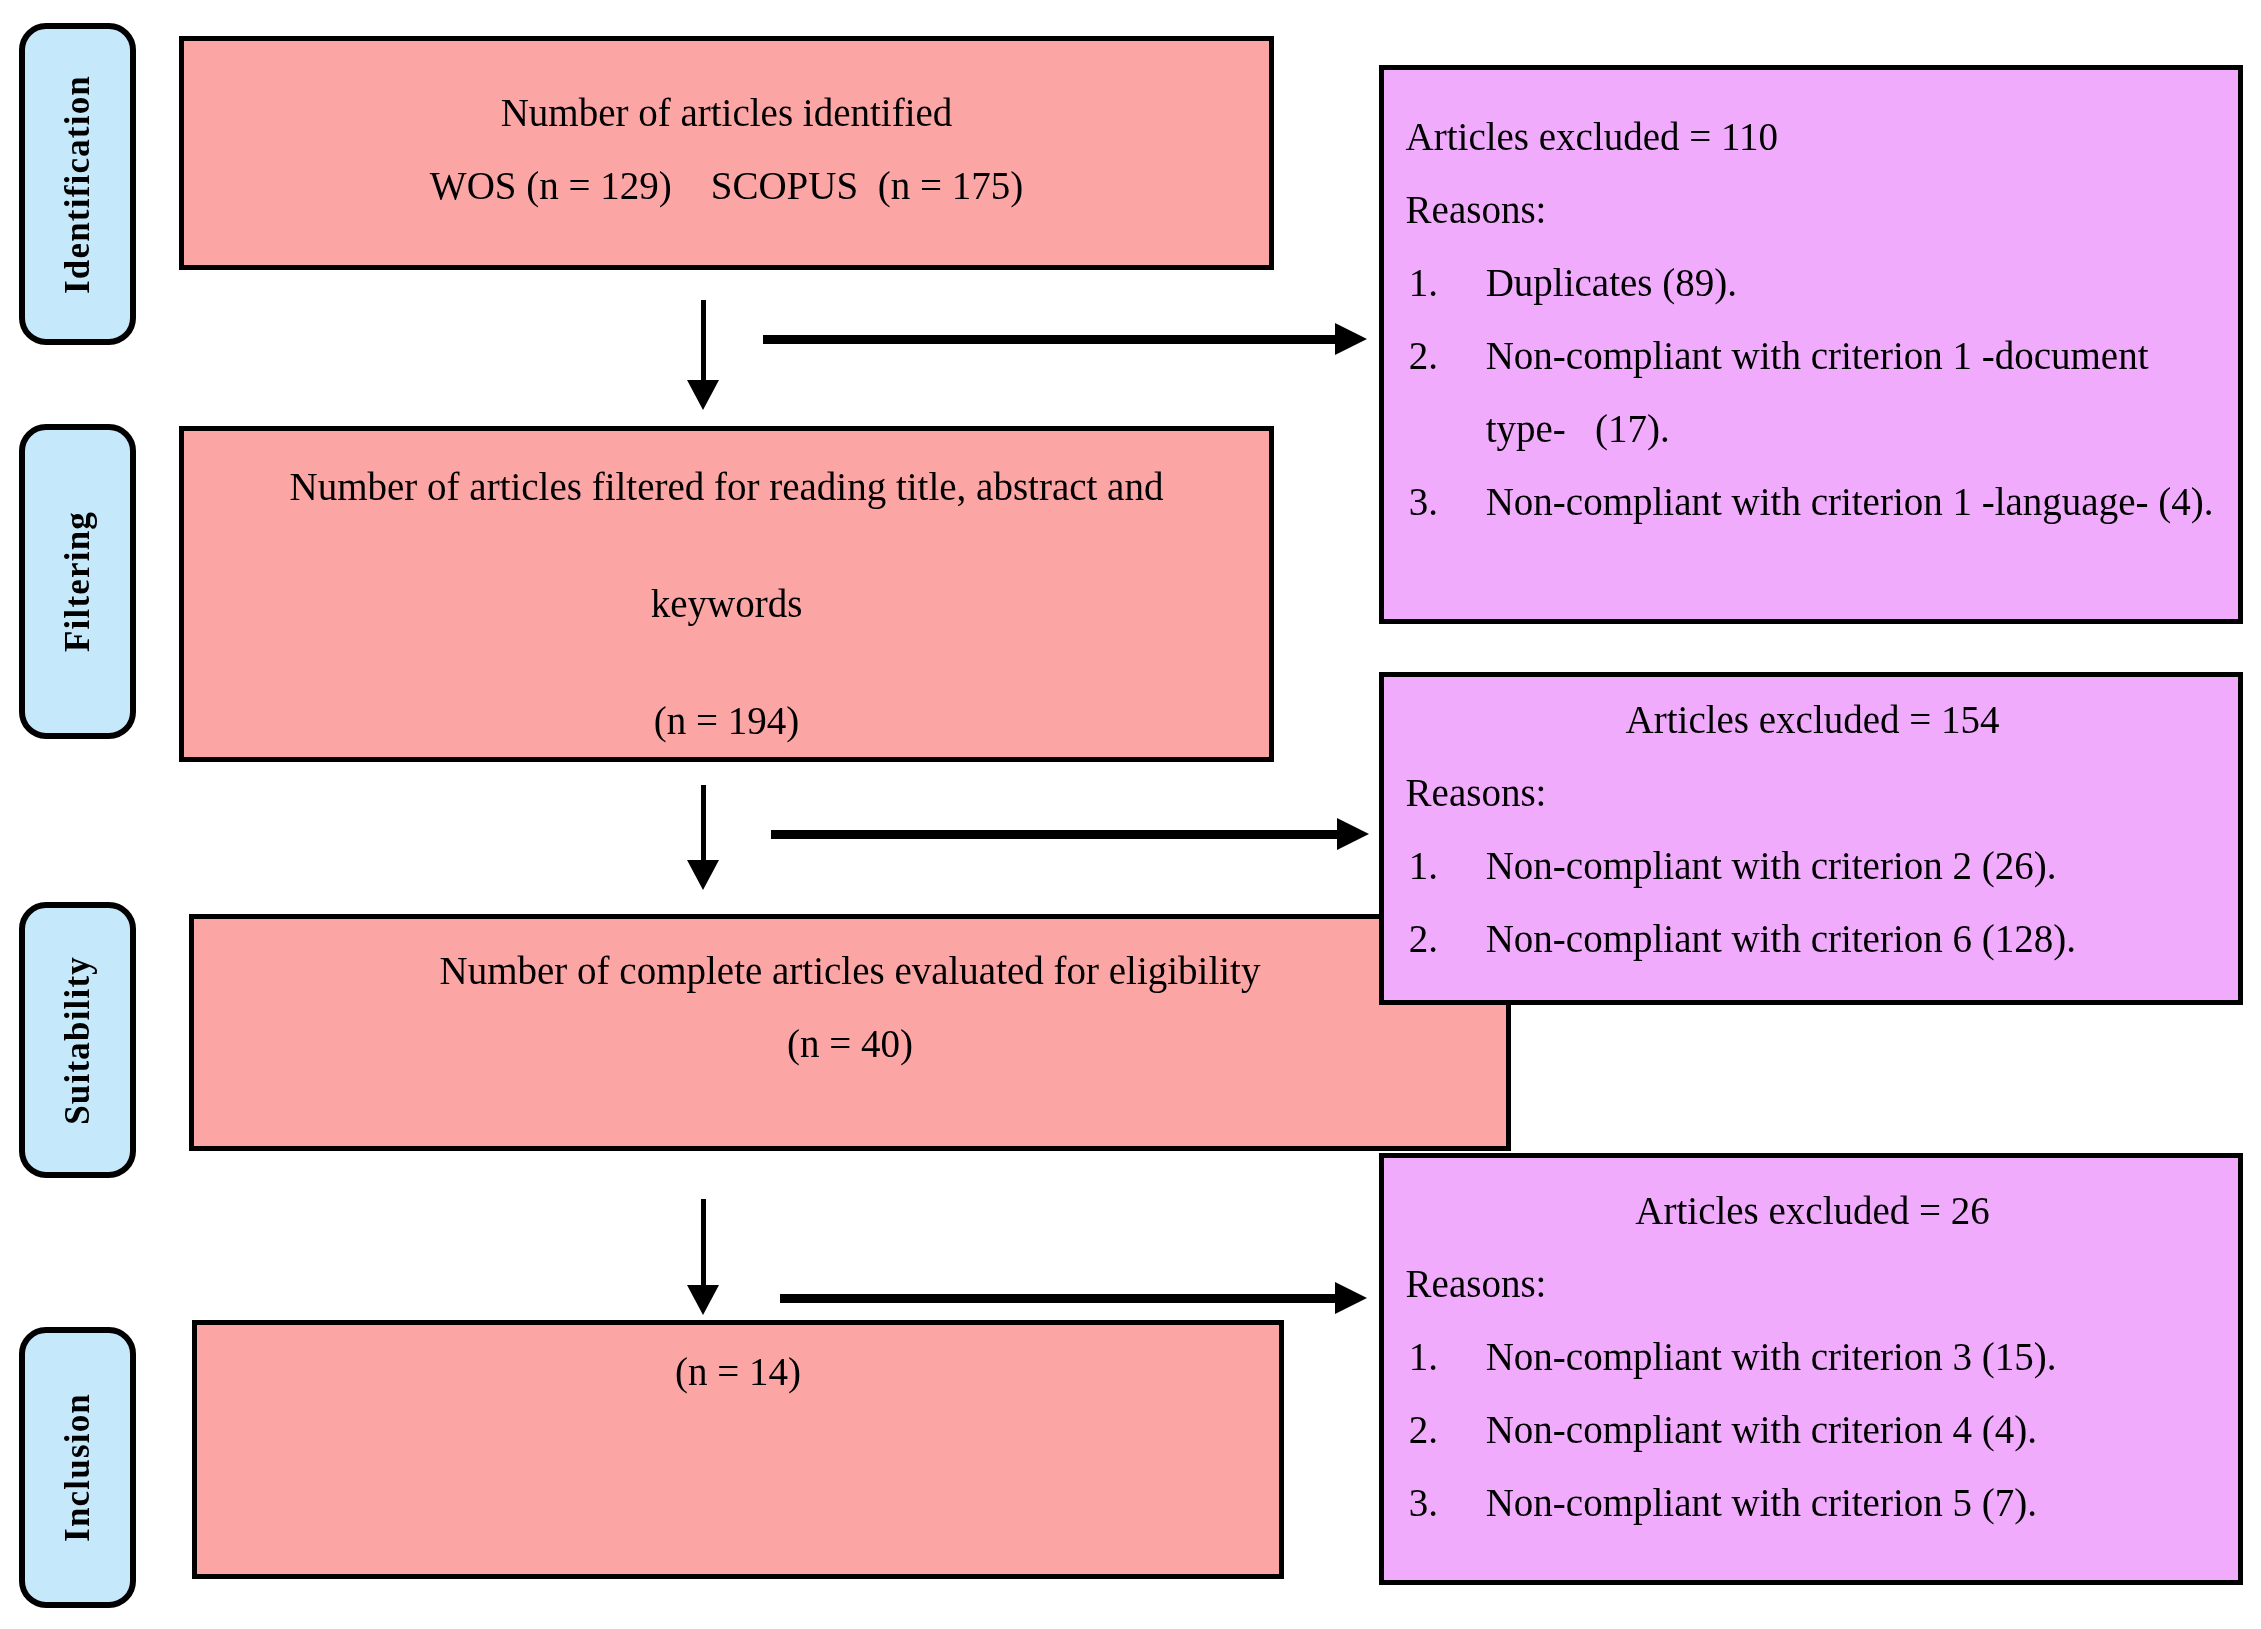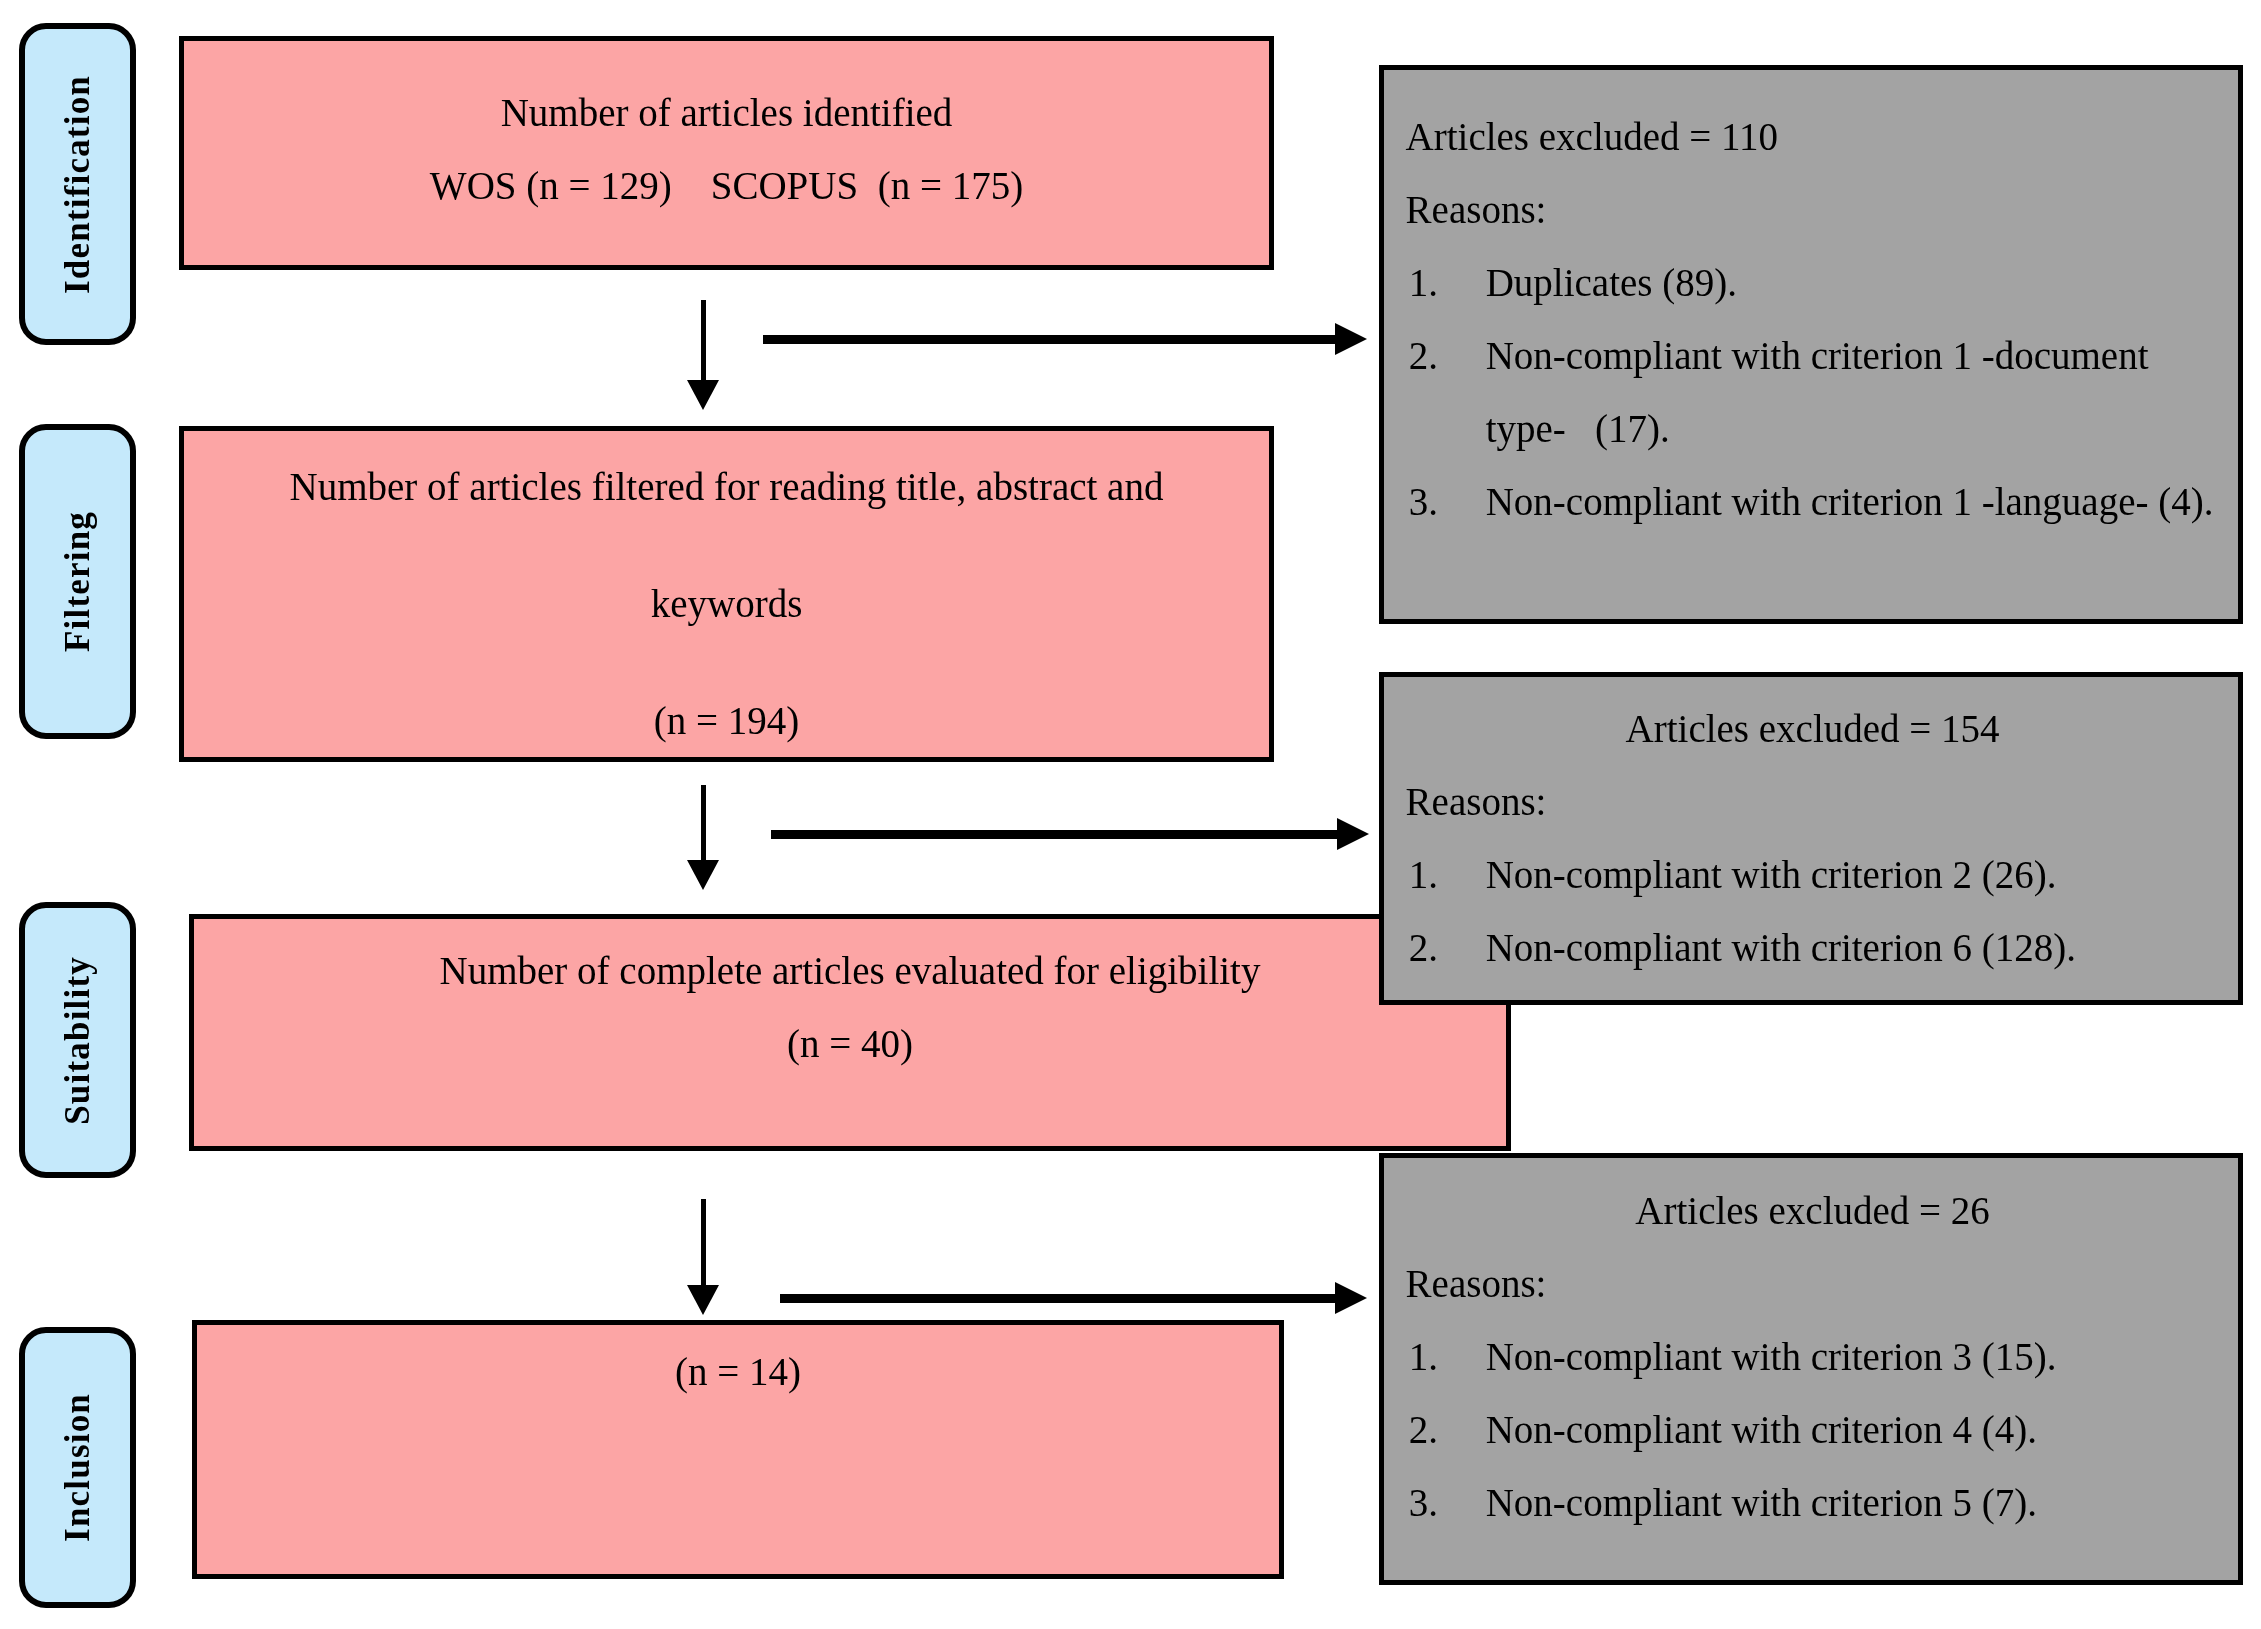--- a/index.html
+++ b/index.html
@@ -54,21 +54,21 @@
     display: flex;
     flex-direction: column;
     justify-content: space-between;
   }
 
   
   .excl-box {
     position: absolute;
     left: 1379px;
     width: 864px;
-    background: #a3a3a3;
+    background: #f0abfc;
     border: 5.6px solid #000;
     box-sizing: border-box;
     font-size: 39px;
     line-height: 73px;
     padding: 0 18.5px 0 21.6px;
   }
   .excl-title.center { text-align: center; }
   .excl-title.left { text-align: left; }
   .reason-item { display: flex; padding-left: 3.1px; }
   .reason-item .num { flex: none; width: 77px; }
@@ -140,21 +140,21 @@
     <div class="reason-item">
       <span class="num">2.</span>
       <span class="txt">Non-compliant with criterion 1 -document type-   (17).</span>
     </div>
     <div class="reason-item">
       <span class="num">3.</span>
       <span class="txt">Non-compliant with criterion 1 -language- (4).</span>
     </div>
   </div>
 
-  <div class="excl-box" style="top:672px;height:333px;padding-top:15px;">
+  <div class="excl-box" style="top:672px;height:333px;padding-top:6px;">
     <div class="excl-title center">Articles excluded = 154</div>
     <div class="excl-reasons">Reasons:</div>
     <div class="reason-item">
       <span class="num">1.</span>
       <span class="txt">Non-compliant with criterion 2 (26).</span>
     </div>
     <div class="reason-item">
       <span class="num">2.</span>
       <span class="txt">Non-compliant with criterion 6 (128).</span>
     </div>

